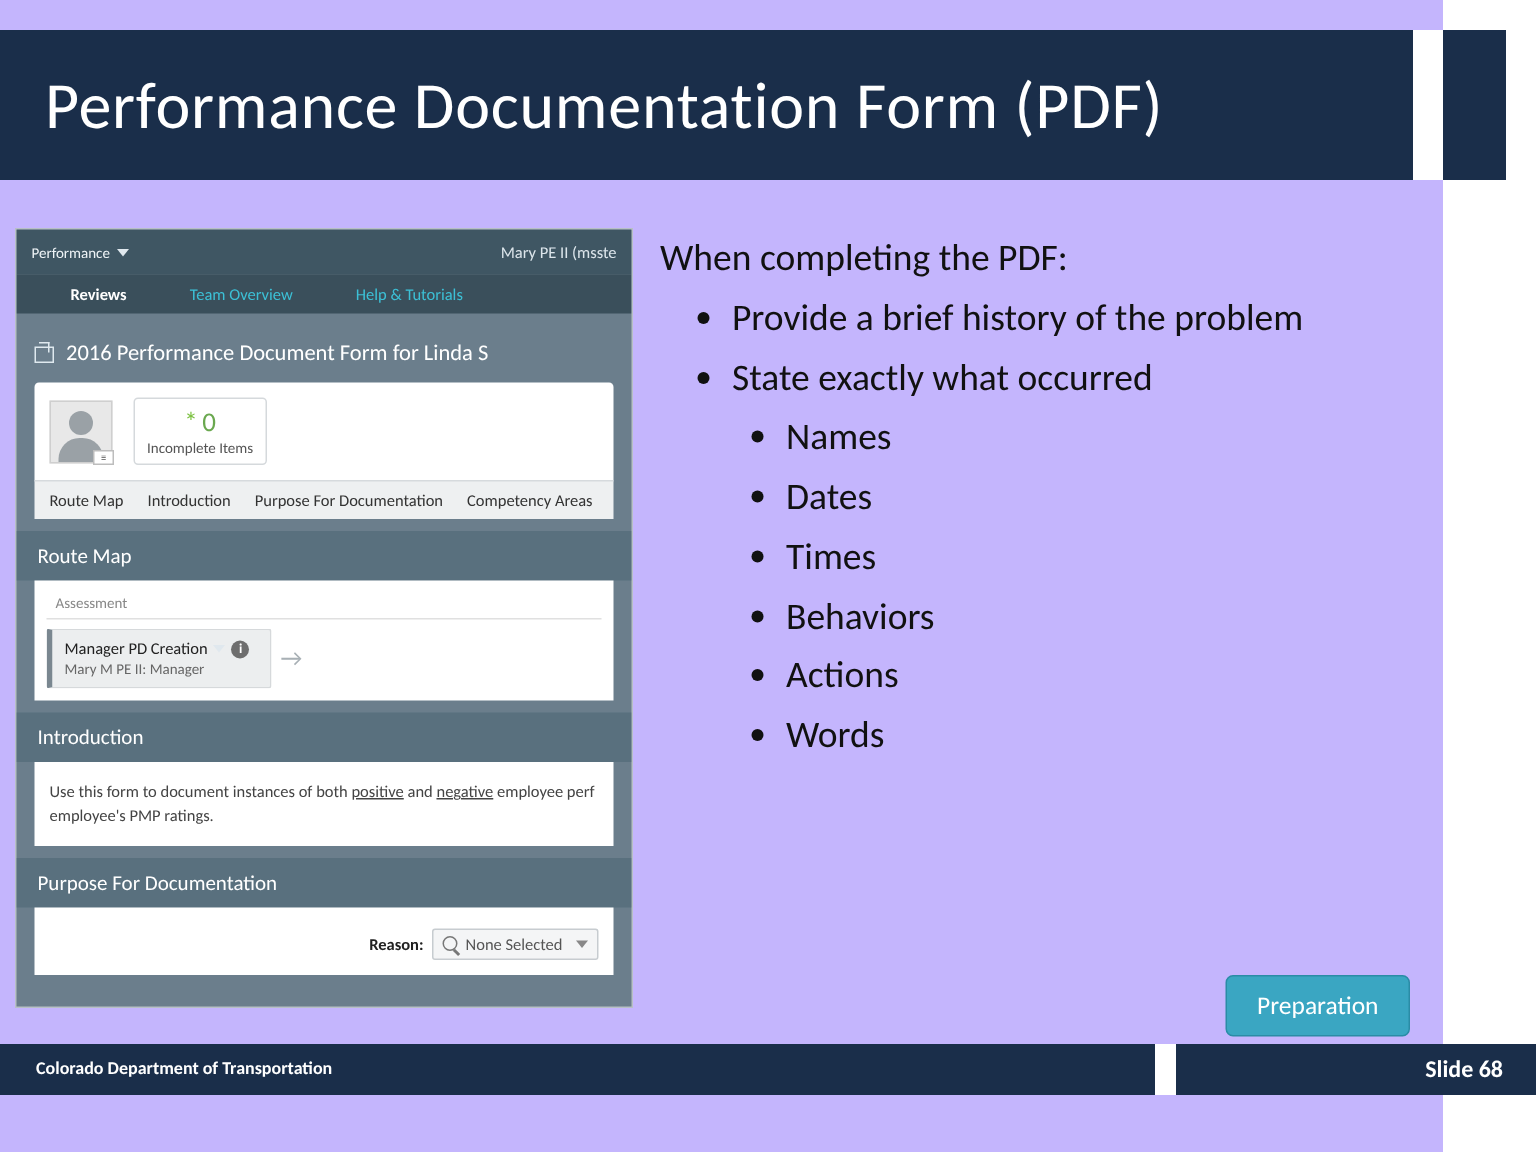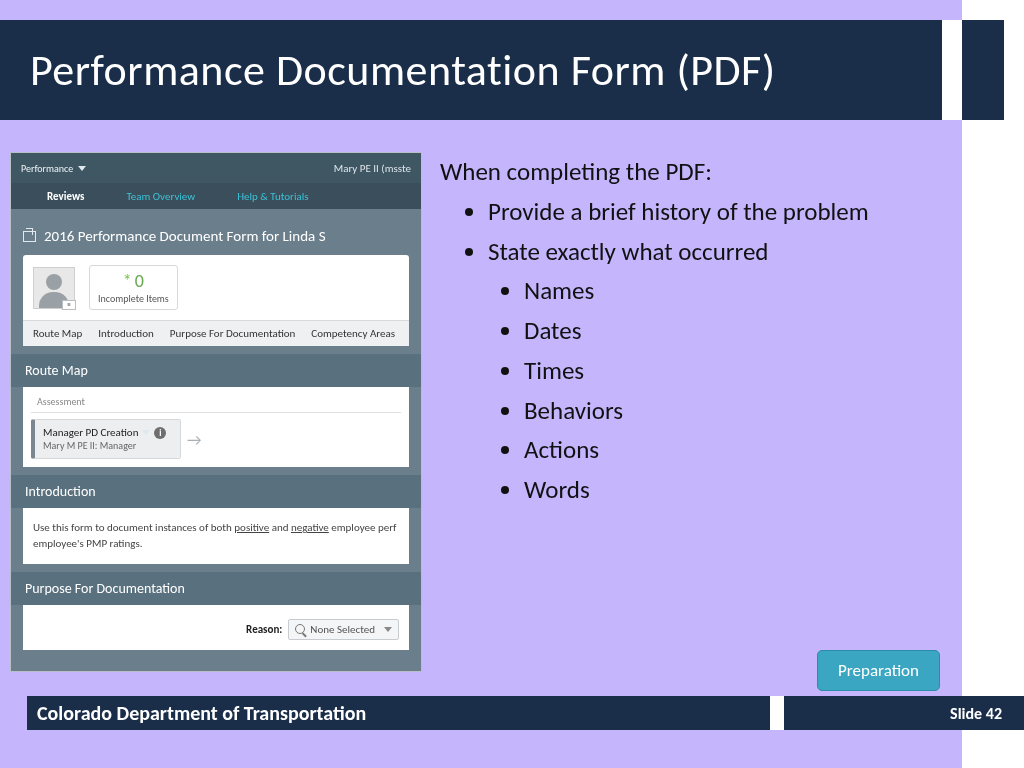--- a/index.html
+++ b/index.html
@@ -54,21 +54,21 @@
   .content { position: absolute; top: 155px; left: 440px; width: 560px; font-size: 25px; color: #111; line-height: 1.35; }
   .content p { margin-bottom: 6px; }
   .content ul { list-style: disc; padding-left: 48px; }
   .content ul li { margin: 6px 0; }
   .content ul ul { padding-left: 36px; }
 
   .pill { position: absolute; right: 22px; top: 650px; background: #3aa6c2; color: #fff; padding: 9px 20px; border-radius: 5px; font-size: 17px; font-weight: 400; border: 1px solid #2a8ca6; }
 
   
   .footer { position: absolute; left: 0; bottom: 38px; width: 1024px; height: 34px; display: flex; }
-  .footer .org { flex: 1; background: #1a2e4a; color: #fff; font-weight: bold; font-size: 20px; display: flex; align-items: center; padding-left: 10px; margin-left: 27px; }
+  .footer .org { flex: 1; background: #1a2e4a; color: #fff; font-weight: bold; font-size: 12px; display: flex; align-items: center; padding-left: 24px; }
   .footer .gap { width: 14px; background: #fff; }
   .footer .slideno { width: 240px; background: #1a2e4a; color: #fff; font-weight: bold; font-size: 16px; display: flex; align-items: center; justify-content: flex-end; padding-right: 22px; }
 </style>
 </head>
 <body>
 
 <div class="slide">
 
   <div class="title-bar">
     <h1>Performance Documentation Form (PDF)</h1>
@@ -160,16 +160,16 @@
         <li>Words</li>
       </ul>
     </ul>
   </div>
 
   <div class="pill">Preparation</div>
 
   <div class="footer">
     <div class="org">Colorado Department of Transportation</div>
     <div class="gap"></div>
-    <div class="slideno">Slide 42</div>
+    <div class="slideno">Slide 68</div>
   </div>
 
 </div>
 
 </body></html>

